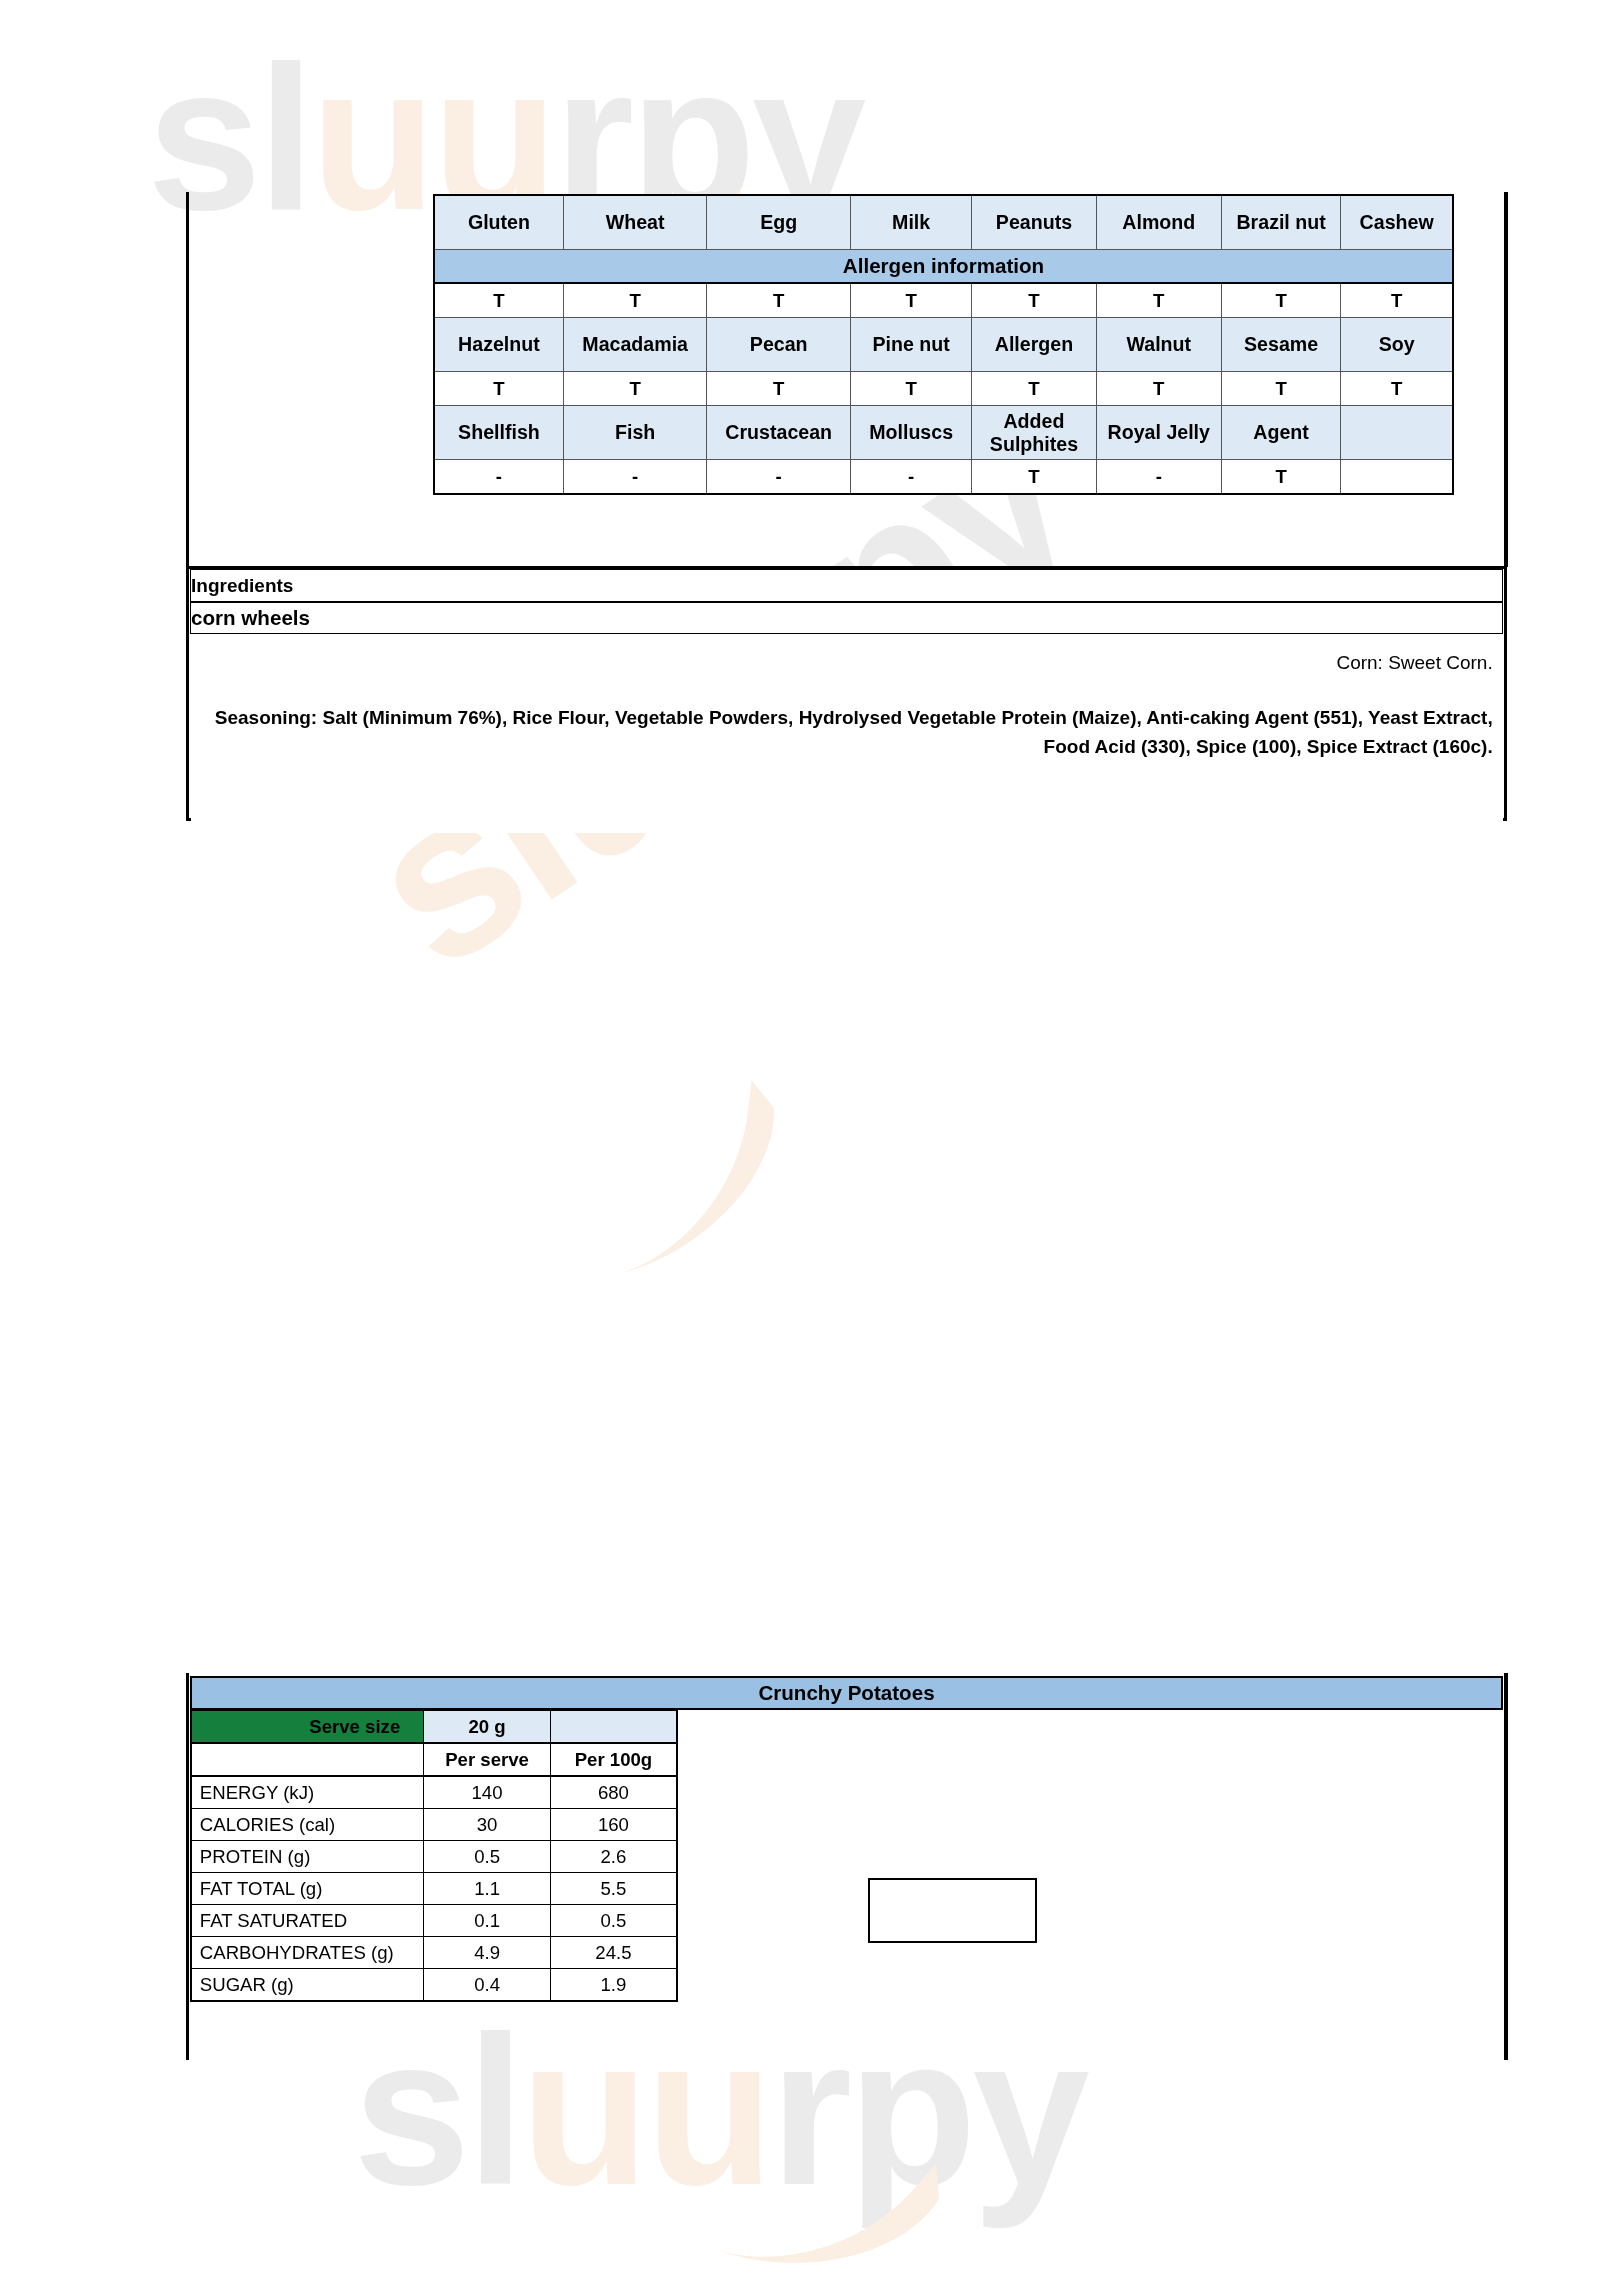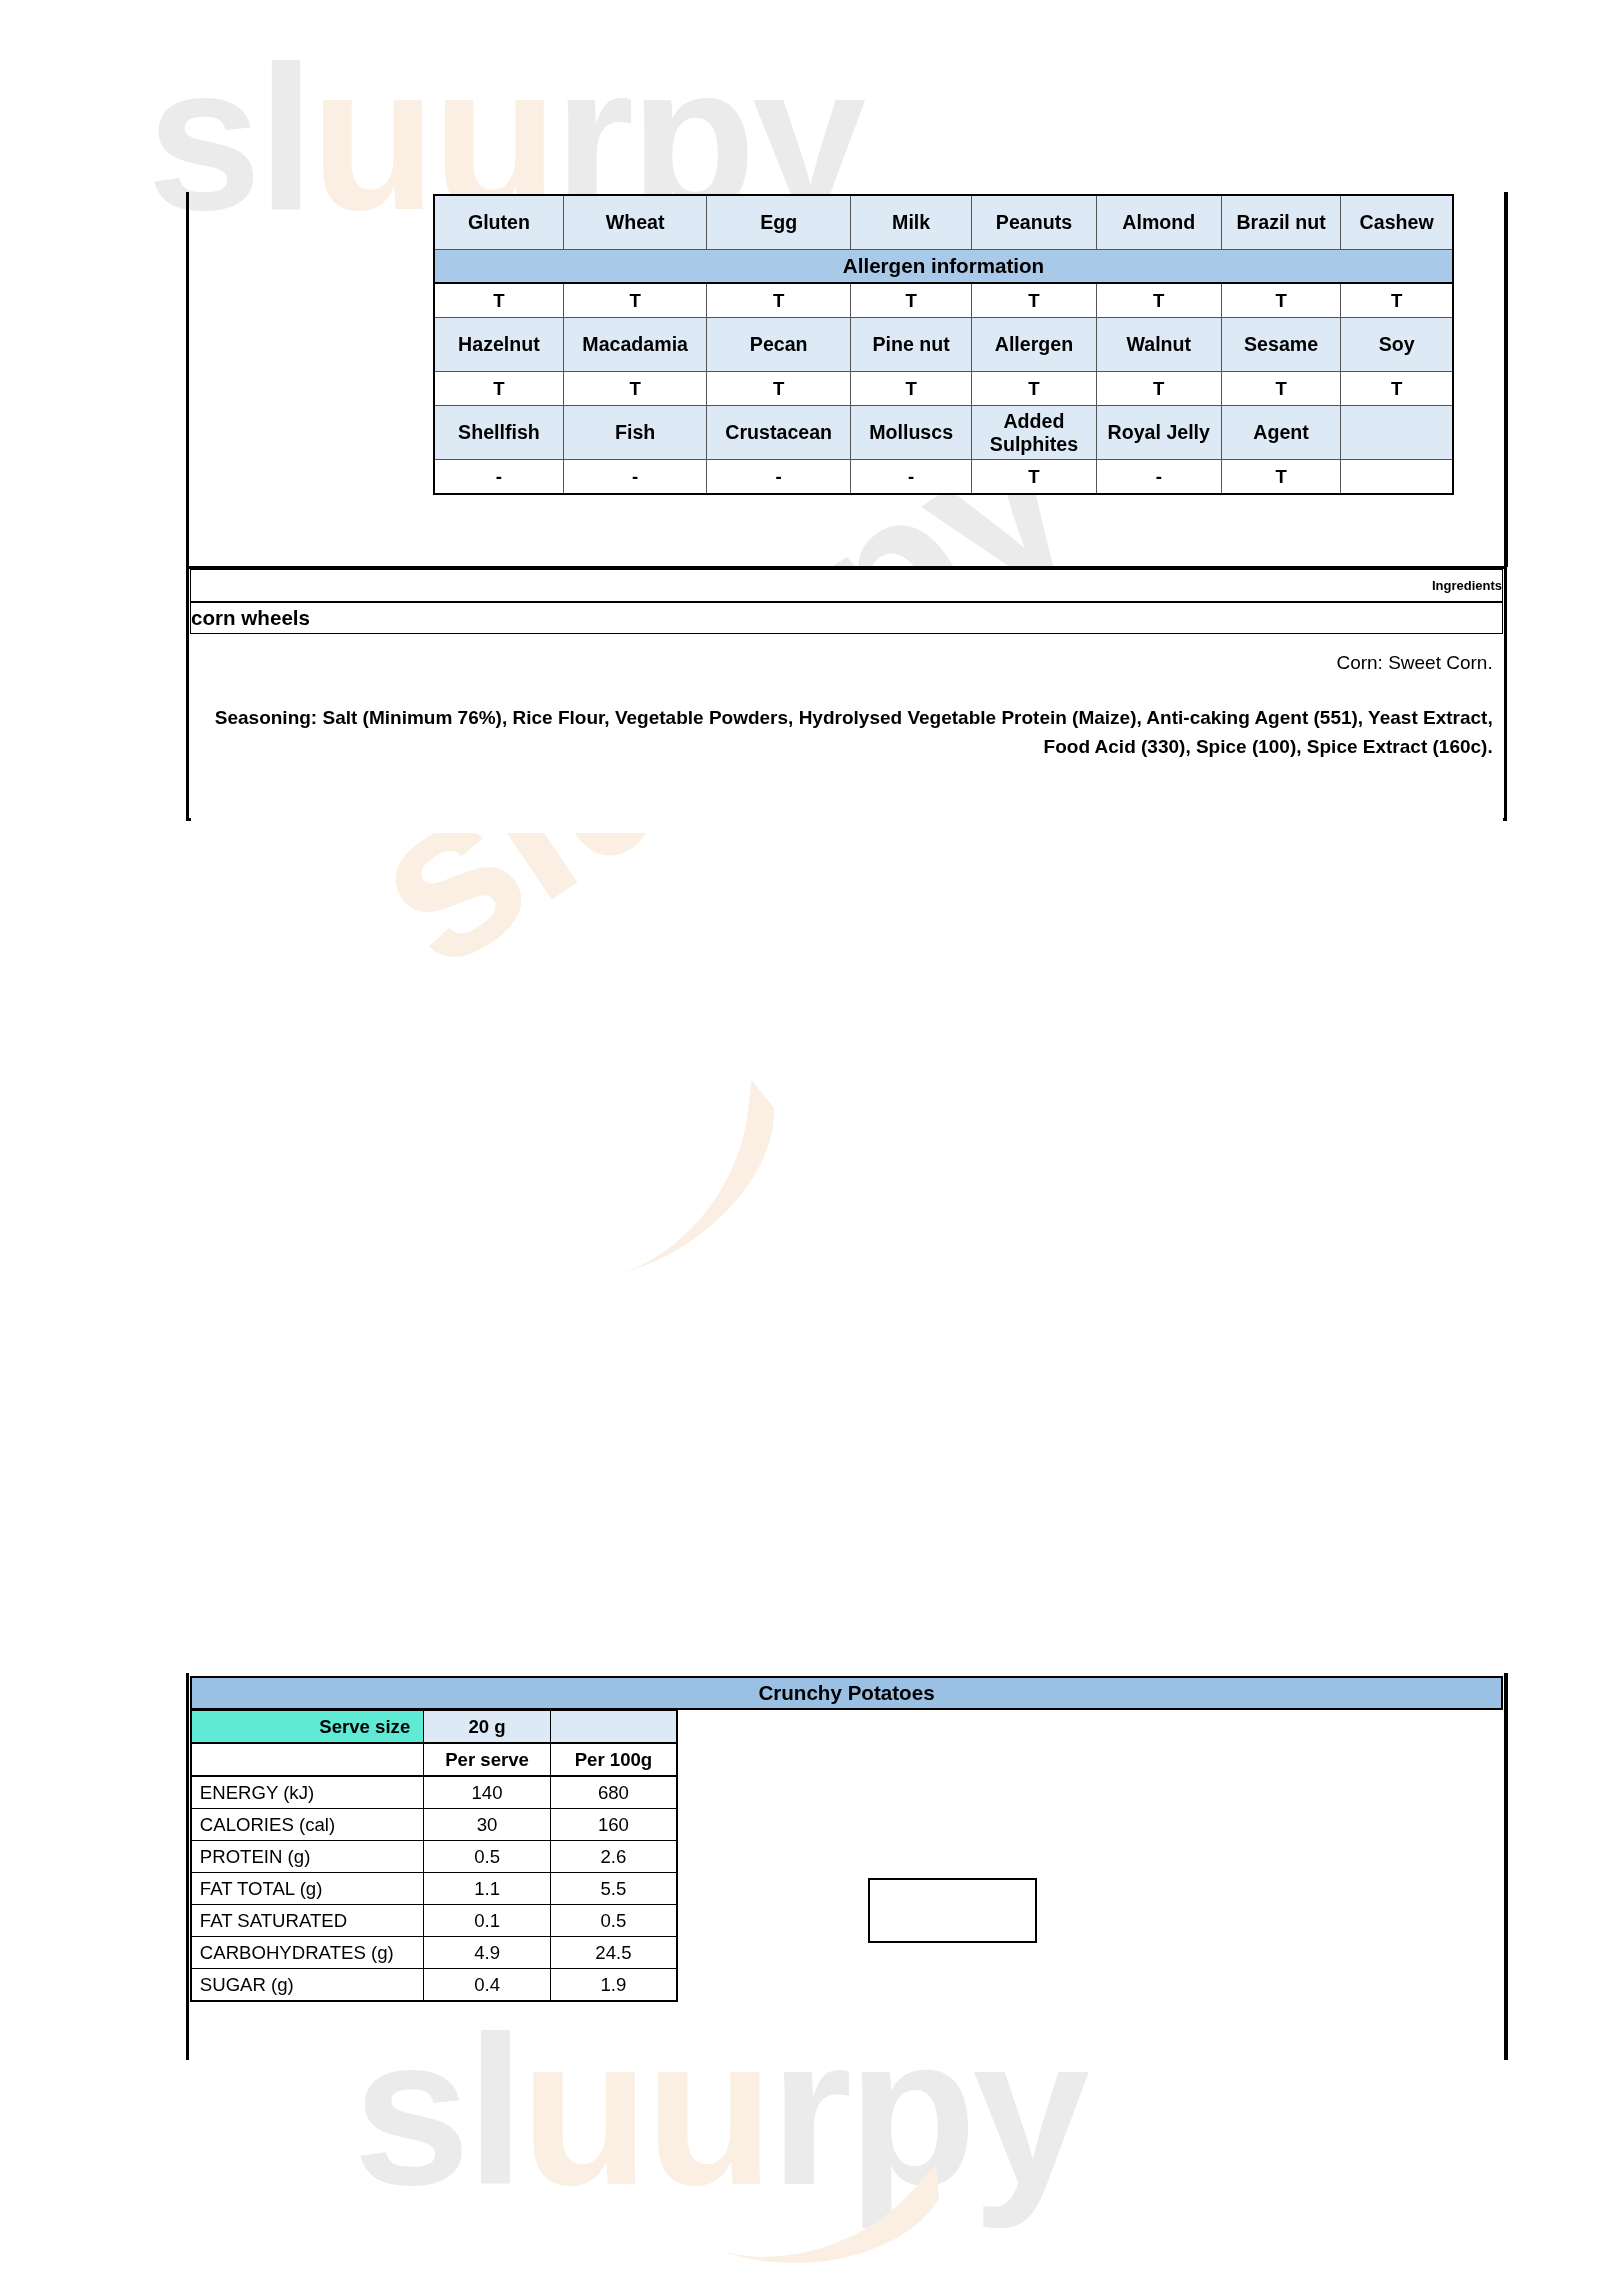--- a/index.html
+++ b/index.html
@@ -180,24 +180,24 @@
   #ingredients-table {
     left: 190px;
     top: 569px;
     width: 1313px;
   }
   #ingredients-table td {
     border: 1.5px solid #000;
   }
   #ingredients-table .ing-head {
     font-weight: bold;
-    font-size: 13px;
+    font-size: 19px;
     height: 31px;
     border-bottom: 2.9px solid #000;
-    text-align: right;
+    text-align: left;
   }
   #ingredients-table .ing-sub {
     font-weight: bold;
     font-size: 20.6px;
     height: 30px;
     text-align: left;
   }
   #ingredients-table .ing-body {
     border: none;
     border-top: 1.5px solid #000;
@@ -238,24 +238,24 @@
   }
   #nutrition-table col.n1 { width: 233px; }
   #nutrition-table col.n2 { width: 127px; }
   #nutrition-table col.n3 { width: 127px; }
   #nutrition-table td {
     border: 1.5px solid #000;
     height: 31px;
     font-size: 18.6px;
   }
   #nutrition-table .serve-label {
-    background: #5eead4;
+    background: #15803d;
     font-weight: bold;
     text-align: right;
-    padding-right: 13px;
+    padding-right: 23px;
     border-bottom: 2.5px solid #000;
   }
   #nutrition-table .serve-val {
     background: #ddeaf6;
     font-weight: bold;
     border-bottom: 2.5px solid #000;
   }
   #nutrition-table .serve-blank {
     background: #ddeaf6;
     border-bottom: 2.5px solid #000;

